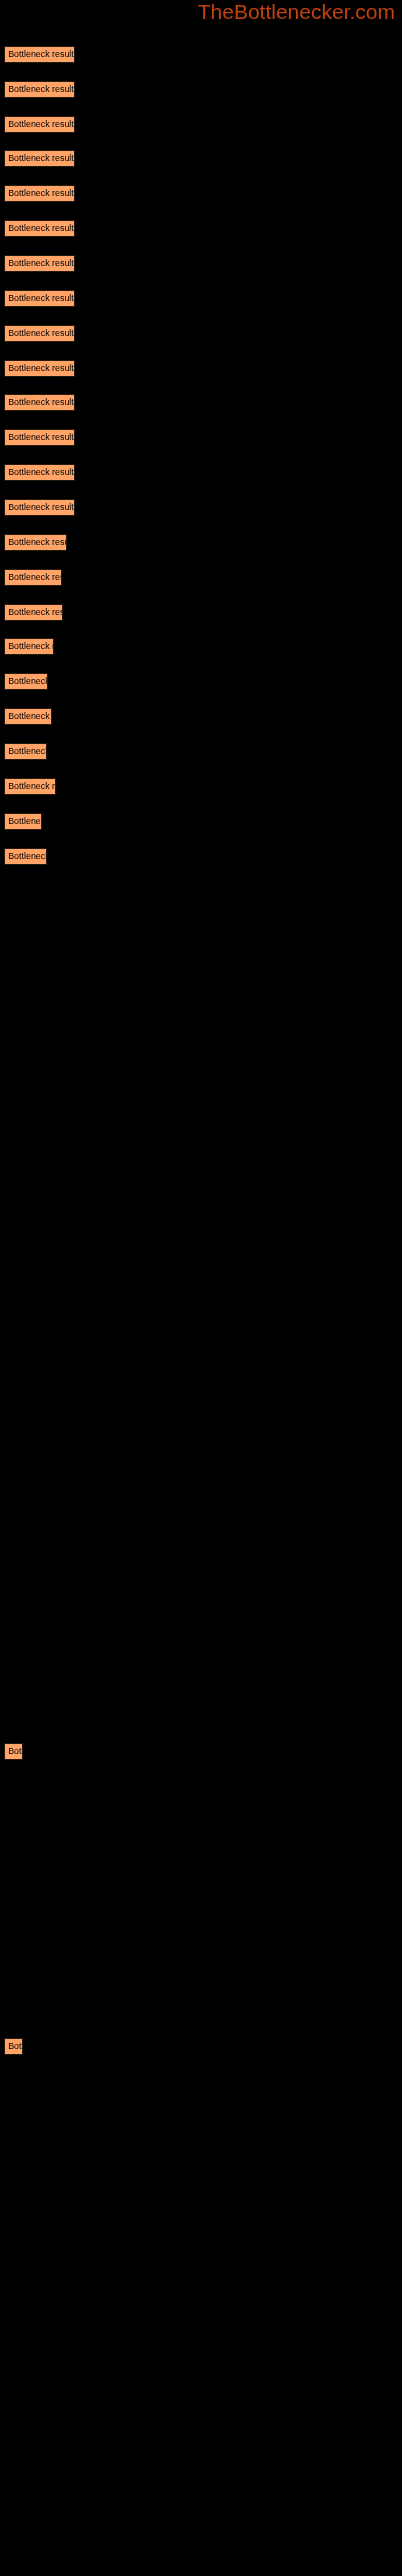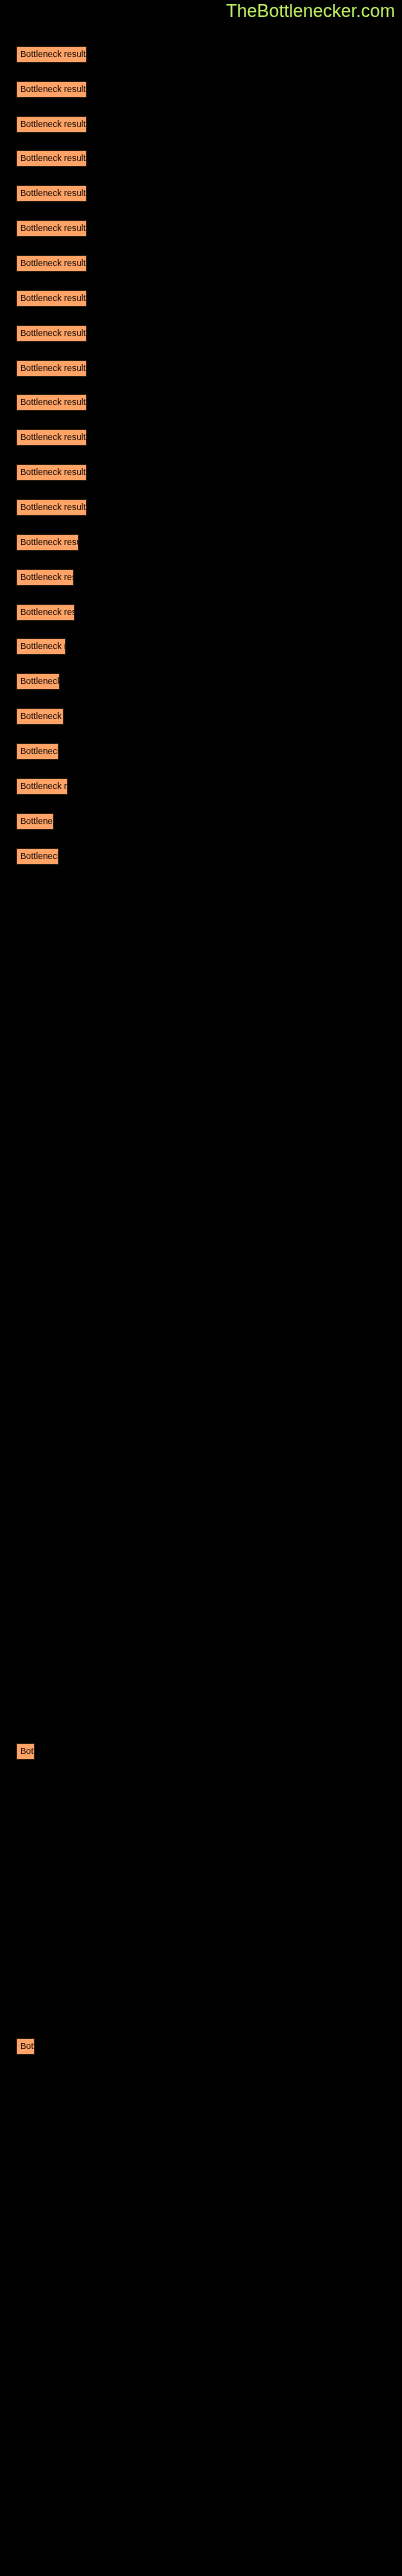--- a/index.html
+++ b/index.html
@@ -13,37 +13,37 @@
     width: 403px;
     height: 2576px;
     background: #000000;
     overflow: hidden;
     font-family: "Liberation Sans", sans-serif;
   }
   #site-title {
     position: absolute;
     right: 8px;
     top: 1.6px;
-    font-size: 18px;
+    font-size: 21px;
     line-height: 19.3px;
-    color: #bef264;
+    color: #c2410c;
     letter-spacing: 0px;
     white-space: nowrap;
     text-align: right;
   }
   #plot {
     position: absolute;
     left: 0;
     top: 0;
     width: 403px;
     height: 2576px;
   }
   .bar-row {
     position: absolute;
-    left: 12px;
+    left: 0;
     width: 329px;
     height: 17.7px;
   }
   .bar {
     position: absolute;
     left: 4px;
     top: 0;
     height: 17px;
     box-sizing: border-box;
     background: #ffa366;

